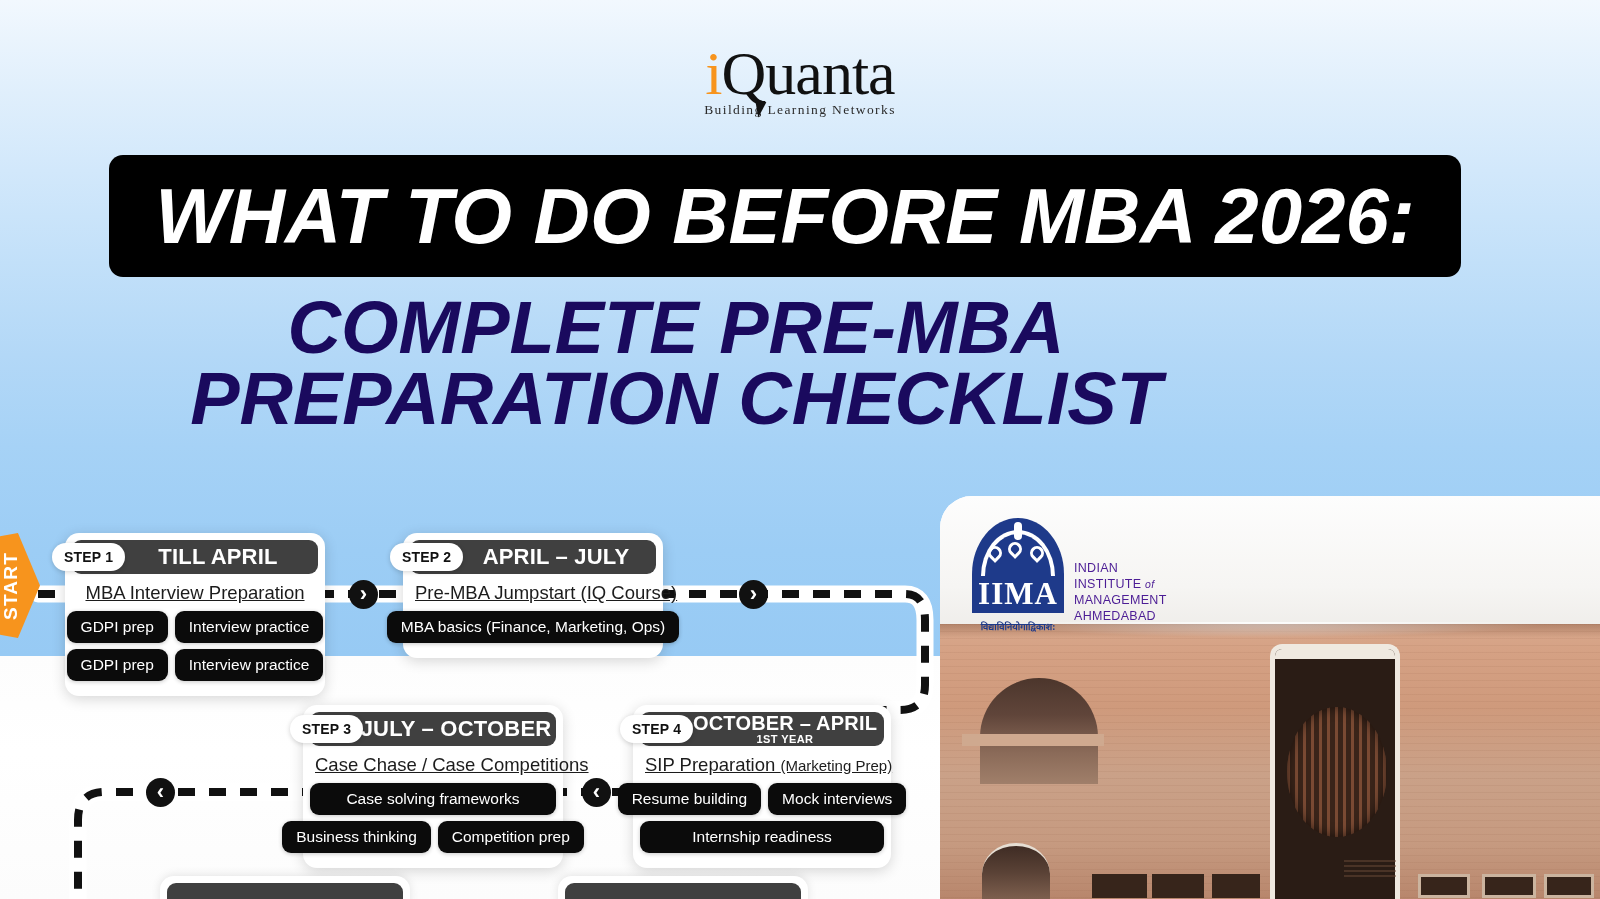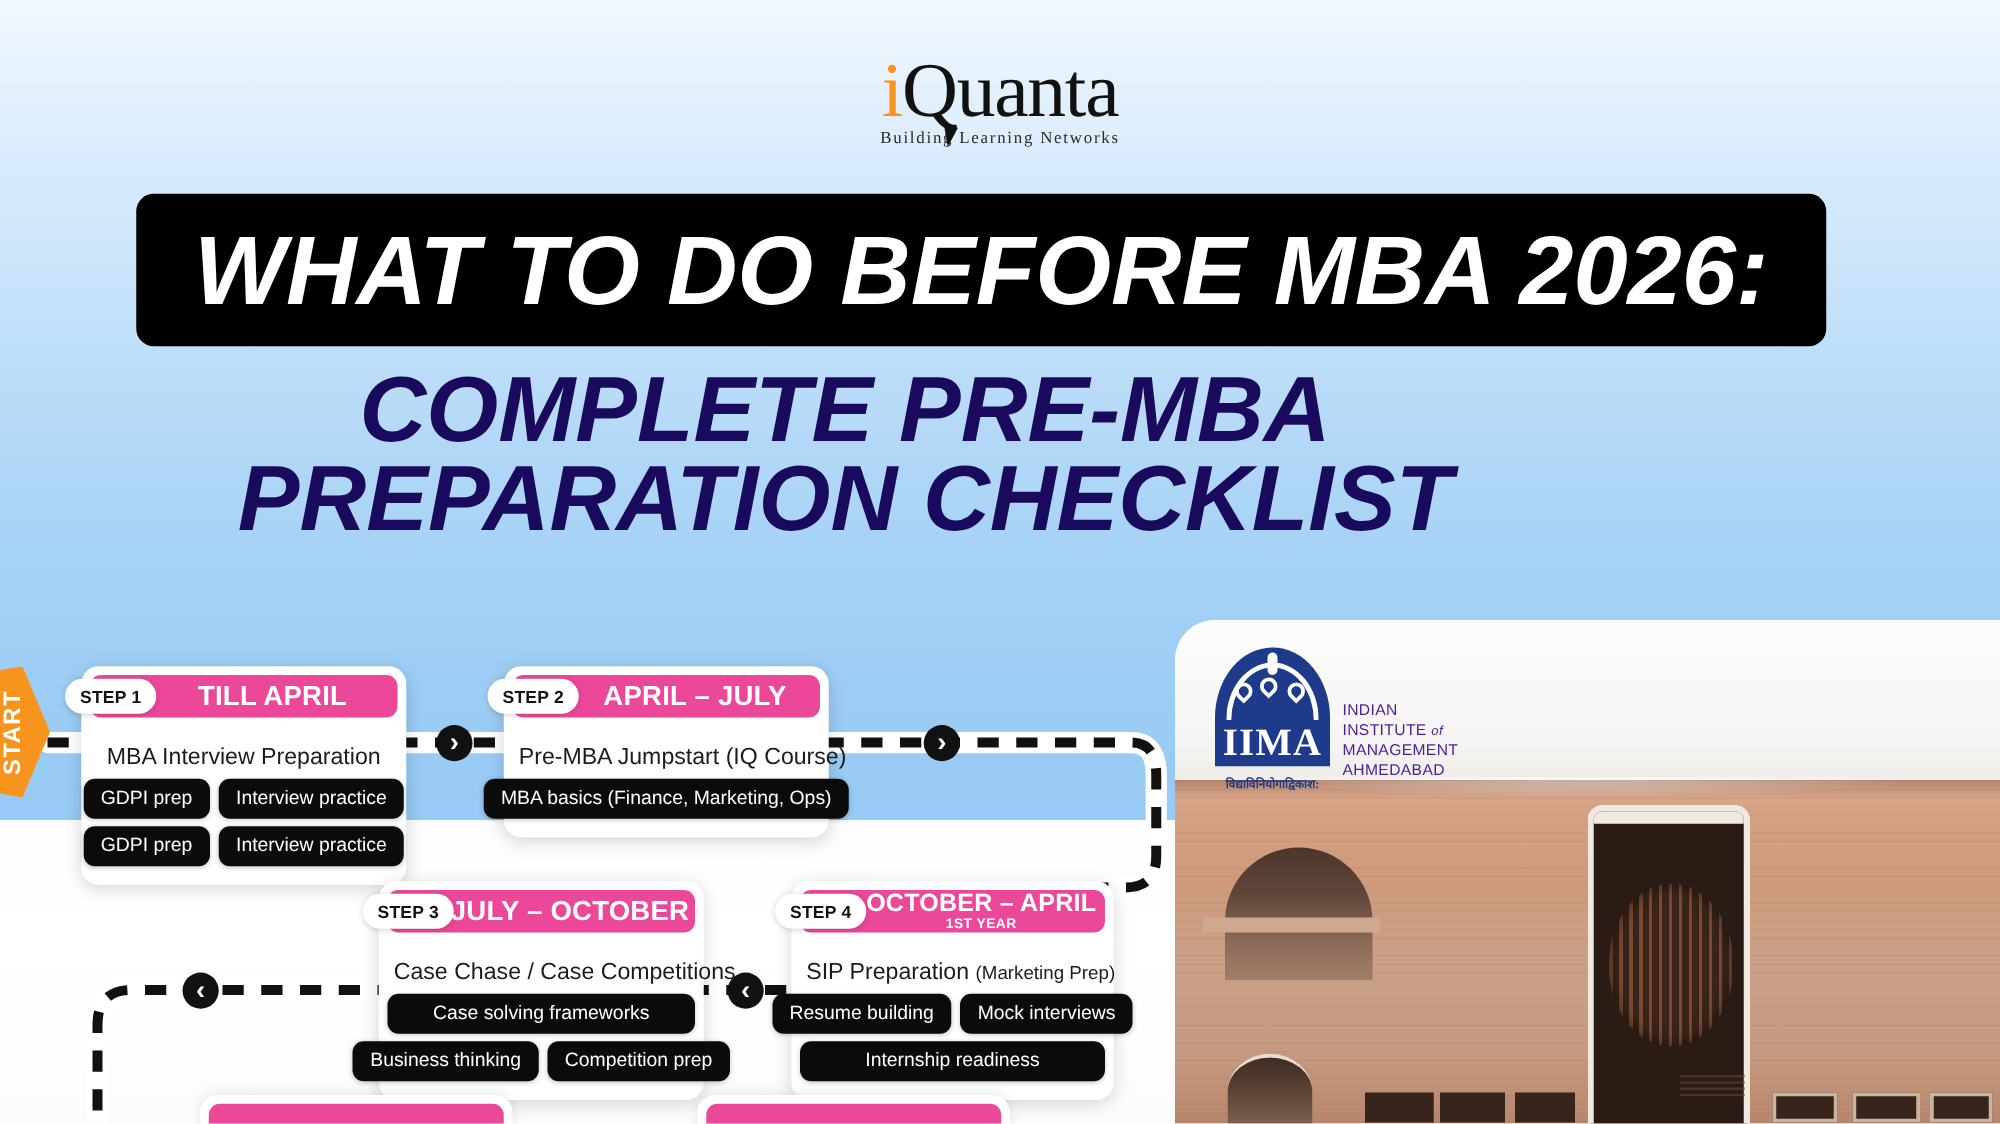--- a/index.html
+++ b/index.html
@@ -253,21 +253,21 @@
   .card {
     position: absolute;
     background: #ffffff;
     border-radius: 14px;
     box-shadow: 0 3px 14px rgba(0,0,0,.16);
     padding: 0 0 9px 0;
   }
   .card-head {
     position: relative;
     margin: 7px 7px 0 7px;
-    background: #ec4899;
+    background: #404040;
     border-radius: 9px;
     height: 34px;
     display: flex; align-items: center; justify-content: center;
     padding-left: 46px;
   }
   .card-head.two-line { height: 34px; flex-direction: column; justify-content: center; gap: 0; }
   .head-title {
     color: #ffffff; font-weight: bold; font-size: 22px; letter-spacing: .2px;
     white-space: nowrap; line-height: 1.05;
   }
@@ -278,22 +278,23 @@
   .step-pill {
     position: absolute; left: -20px; top: 3px;
     background: #ffffff; color: #111111;
     font-weight: bold; font-size: 14px; letter-spacing: .2px;
     border-radius: 15px; padding: 6px 12px;
     box-shadow: 0 1px 5px rgba(0,0,0,.18);
     white-space: nowrap;
   }
   .card-sub {
     text-align: center; color: #1c1c1c;
-    font-size: 18.5px; padding: 20px 12px 7px;
+    font-size: 18.5px; padding: 8px 12px 7px;
     white-space: nowrap;
+    text-decoration: underline;
   }
   .card-sub small { font-size: 15px; }
   .pill-row {
     display: flex; gap: 7px; padding: 0 7px 6px; justify-content: center;
   }
   .pill {
     background: #0b0b0b; color: #ffffff;
     border-radius: 9px;
     font-size: 15.5px;
     padding: 7px 14px;

